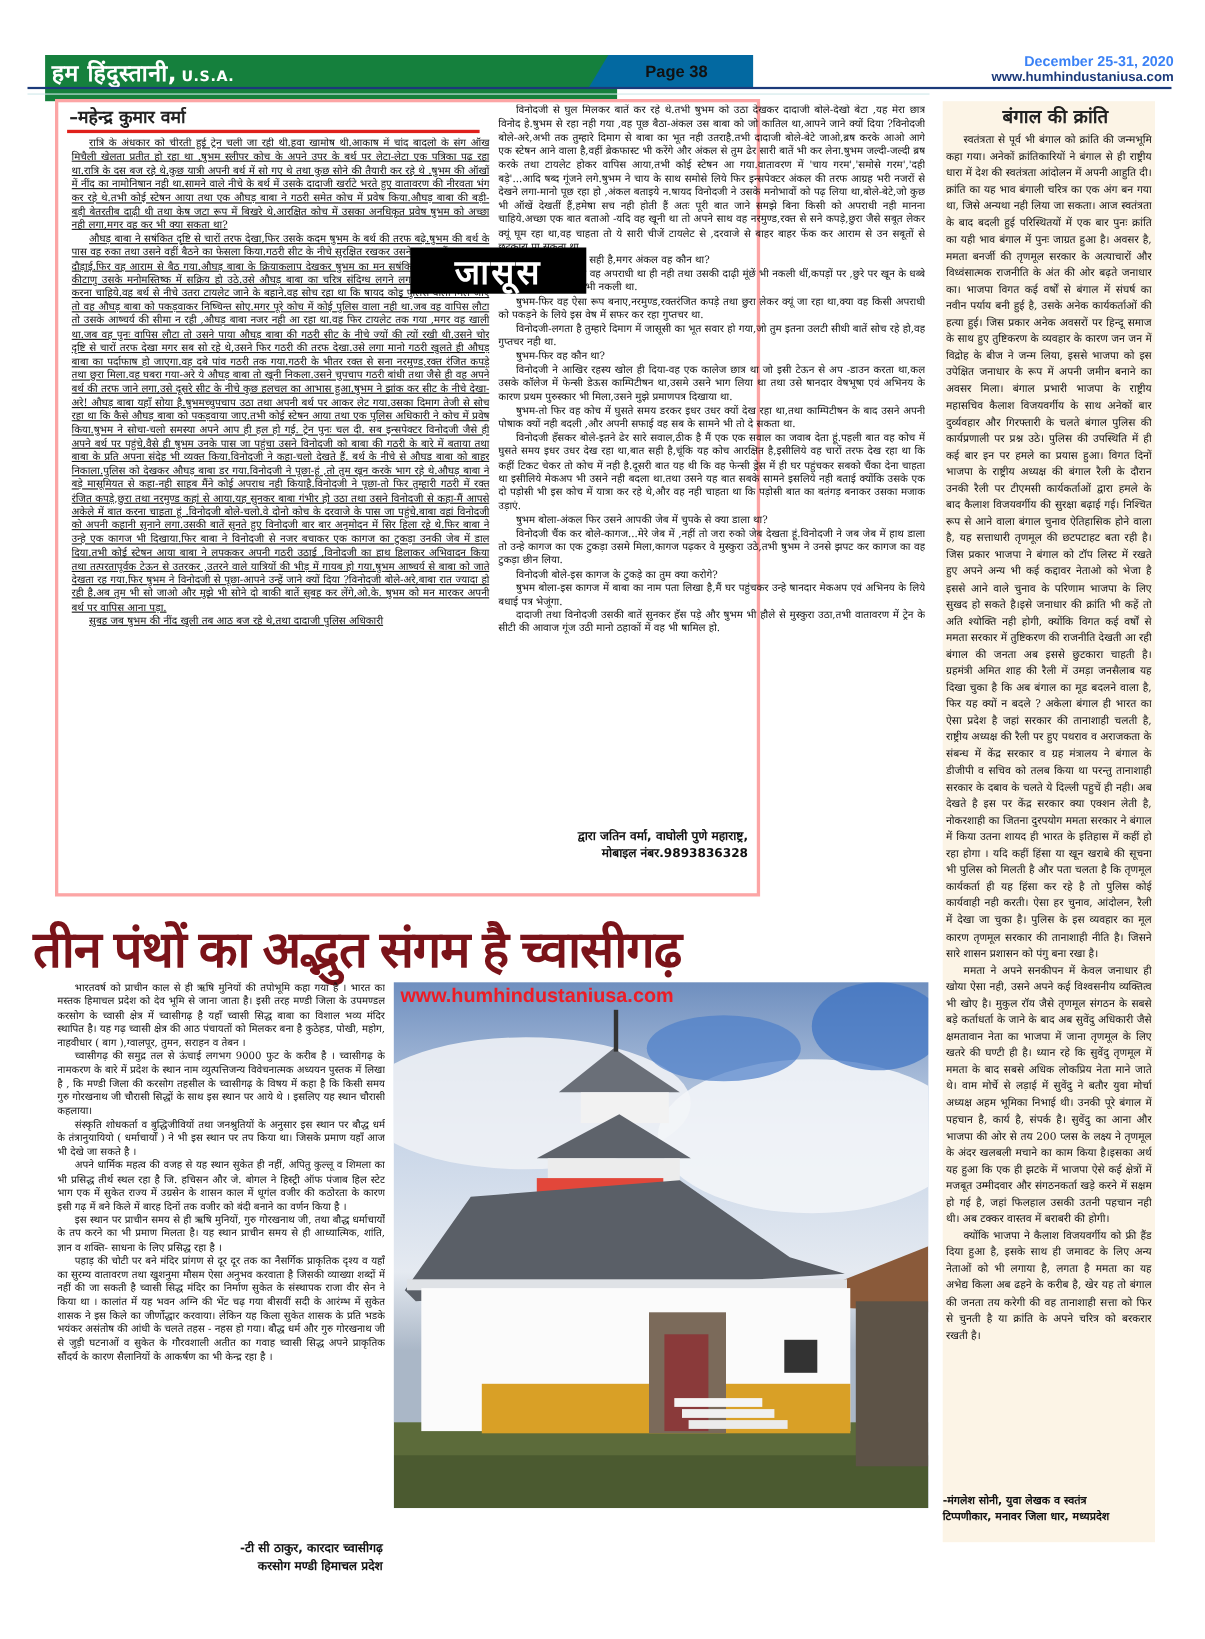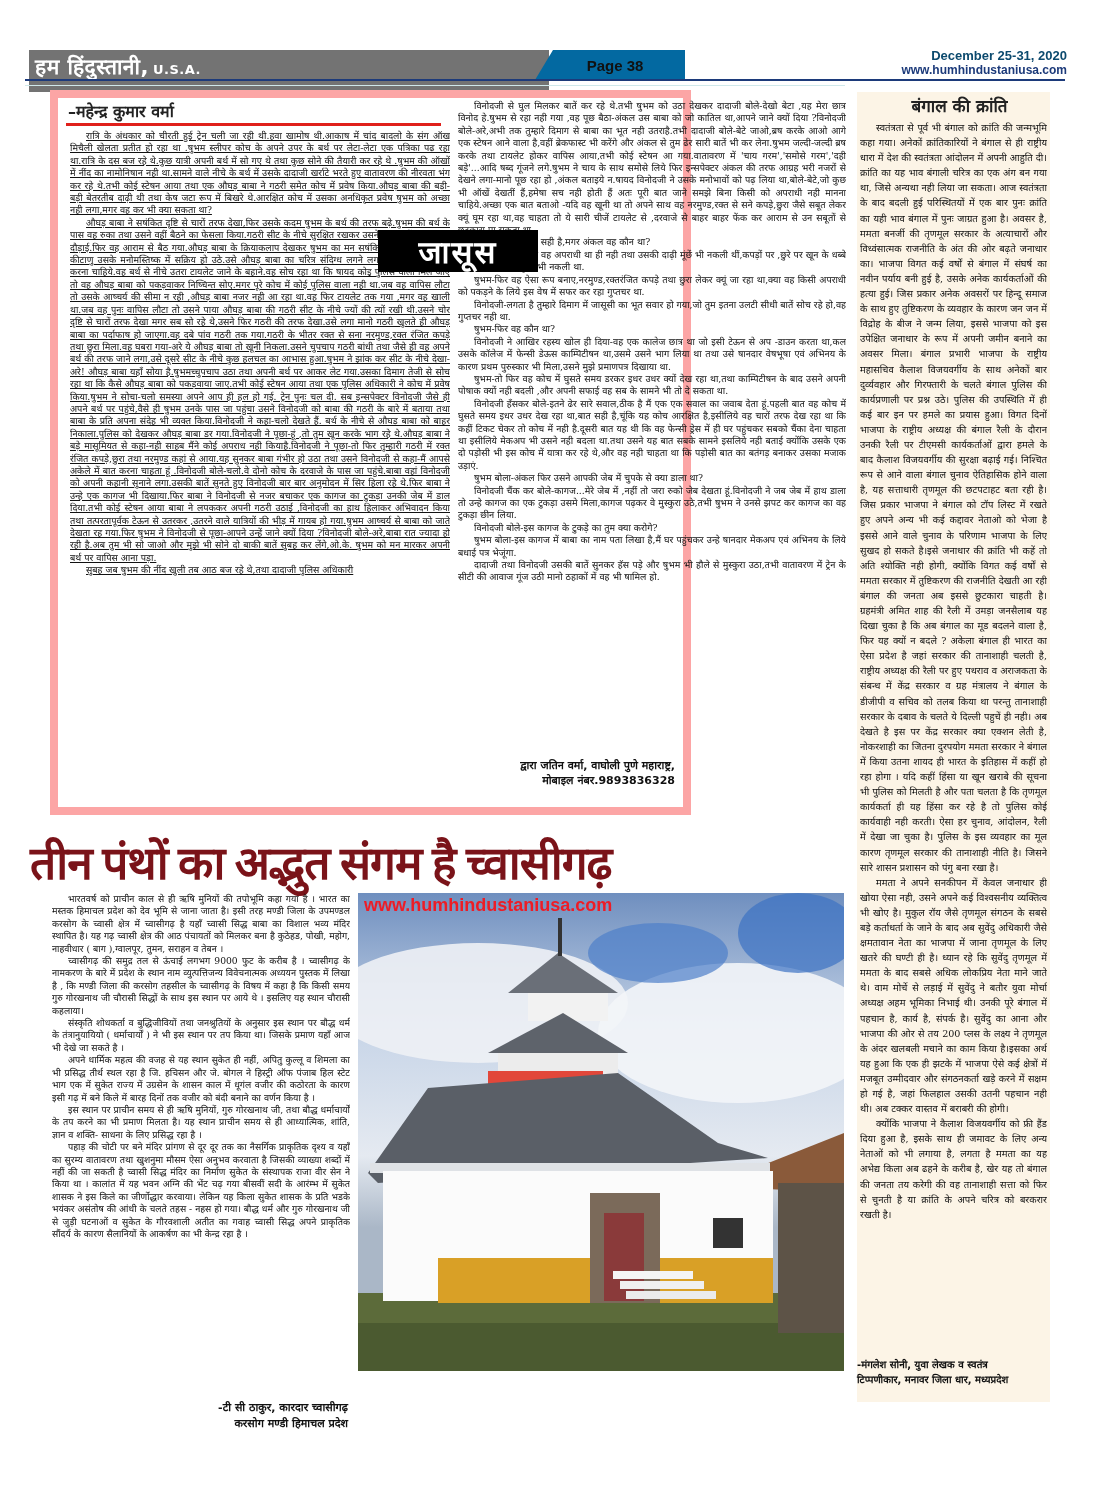--- a/index.html
+++ b/index.html
@@ -1,42 +1,42 @@
 <!DOCTYPE html>
 <html><head>
 <meta charset="utf-8">
 <style>
   * { box-sizing: border-box; margin: 0; padding: 0; }
   html, body { width: 1095px; height: 1490px; background: #fff; overflow: hidden; }
   body { position: relative; font-family: "DejaVu Serif", serif; color: #111; }
 
   
   .masthead { position: absolute; left: 25px; top: 50px; width: 1070px; height: 30px; }
-  .mh-green { position: absolute; left: 4px; top: 0; width: 520px; height: 42px; background: #737373; }
+  .mh-green { position: absolute; left: 16px; top: 0; width: 520px; height: 42px; background: #15803d; }
   .mh-title { position: absolute; left: 6px; top: 2px; color: #fff; font-family: "DejaVu Sans", sans-serif; font-weight: bold; font-size: 21px; letter-spacing: 0.5px; }
   .mh-title small { font-size: 13px; margin-left: 4px; }
   .mh-page { position: absolute; left: 510px; top: 0; width: 150px; height: 30px; background: #0369a1; clip-path: polygon(12% 0, 100% 0, 100% 100%, 0 100%); display: flex; align-items: center; justify-content: center; font-family: "Liberation Sans", sans-serif; font-weight: bold; font-size: 15px; padding-left: 10px; color: #111; }
   .mh-line { position: absolute; left: 0; top: 29px; width: 1040px; height: 2px; background: #1c3a7a; }
-  .mh-date { position: absolute; right: 28px; top: -2px; font-family: "Liberation Sans", sans-serif; font-weight: bold; font-size: 13px; color: #0c4a6e; text-align: center; }
+  .mh-date { position: absolute; right: 28px; top: -2px; font-family: "Liberation Sans", sans-serif; font-weight: bold; font-size: 13px; color: #3b82f6; text-align: center; }
   .mh-url { position: absolute; right: 28px; top: 13px; font-family: "Liberation Sans", sans-serif; font-weight: bold; font-size: 12px; color: #1c3a7a; text-align: right; }
   .mh-thin { position: absolute; left: 0; top: 35px; width: 820px; height: 1px; background: #cfe8ea; }
 
   
-  .story-box { position: absolute; left: 50px; top: 90px; width: 641px; height: 725px; border: 8px solid #fca5a5; }
+  .story-box { position: absolute; left: 50px; top: 90px; width: 641px; height: 725px; border: 3px solid #fca5a5; }
   .story-author { position: absolute; left: 10px; top: 2px; font-size: 16px; font-weight: bold; font-family: "DejaVu Sans", sans-serif; color: #222; }
   .story-rule { position: absolute; left: 8px; top: 25px; width: 375px; height: 3px; background: #e0201b; }
   .story-col { position: absolute; font-size: 9.3px; line-height: 12.4px; text-align: justify; color: #111; overflow: hidden; }
   .story-col p { text-indent: 16px; }
   .col-l { left: 12px; top: 32px; width: 380px; height: 685px; text-decoration: underline; }
   .col-r { left: 400px; top: 2px; width: 388px; height: 670px; }
   .jasoos { position: absolute; left: 320px; top: 132px; width: 160px; height: 42px; background: #000000; color: #fff; font-size: 31px; font-weight: bold; font-family: "DejaVu Sans", sans-serif; display: flex; align-items: center; justify-content: center; letter-spacing: 2px; }
   .byline { position: absolute; right: 8px; top: 660px; text-align: right; font-size: 11px; font-weight: bold; line-height: 15px; font-family: "DejaVu Sans", sans-serif; }
 
   
-  .headline { position: absolute; left: 30px; top: 830px; width: 820px; font-family: Liberation Serif, serif; font-weight: bold; font-size: 46px; color: #7a1319; letter-spacing: -1px; white-space: nowrap; }
+  .headline { position: absolute; left: 30px; top: 830px; width: 820px; font-family: Liberation Sans, sans-serif; font-weight: bold; font-size: 46px; color: #7a1319; letter-spacing: -1px; white-space: nowrap; }
 
   
   .art2 { position: absolute; left: 52px; top: 893px; width: 298px; height: 520px; font-size: 9.2px; line-height: 12.4px; text-align: justify; overflow: hidden; }
   .art2 p { text-indent: 16px; }
   .art2-by { position: absolute; left: 52px; top: 1400px; width: 296px; text-align: right; font-size: 11px; font-weight: bold; line-height: 16px; font-family: "DejaVu Sans", sans-serif; }
 
   
   .photo { position: absolute; left: 358px; top: 893px; width: 486px; height: 478px; overflow: hidden; background: linear-gradient(180deg, #6f8fbf 0%, #c9d6e8 30%, #e5eaf1 55%, #aab7c7 70%); }
   .photo-url { position: absolute; left: 6px; top: 2px; font-family: "Liberation Sans", sans-serif; font-weight: bold; font-size: 18px; color: #ee1c25; }
   .photo svg { position: absolute; left: 0; top: 0; }

